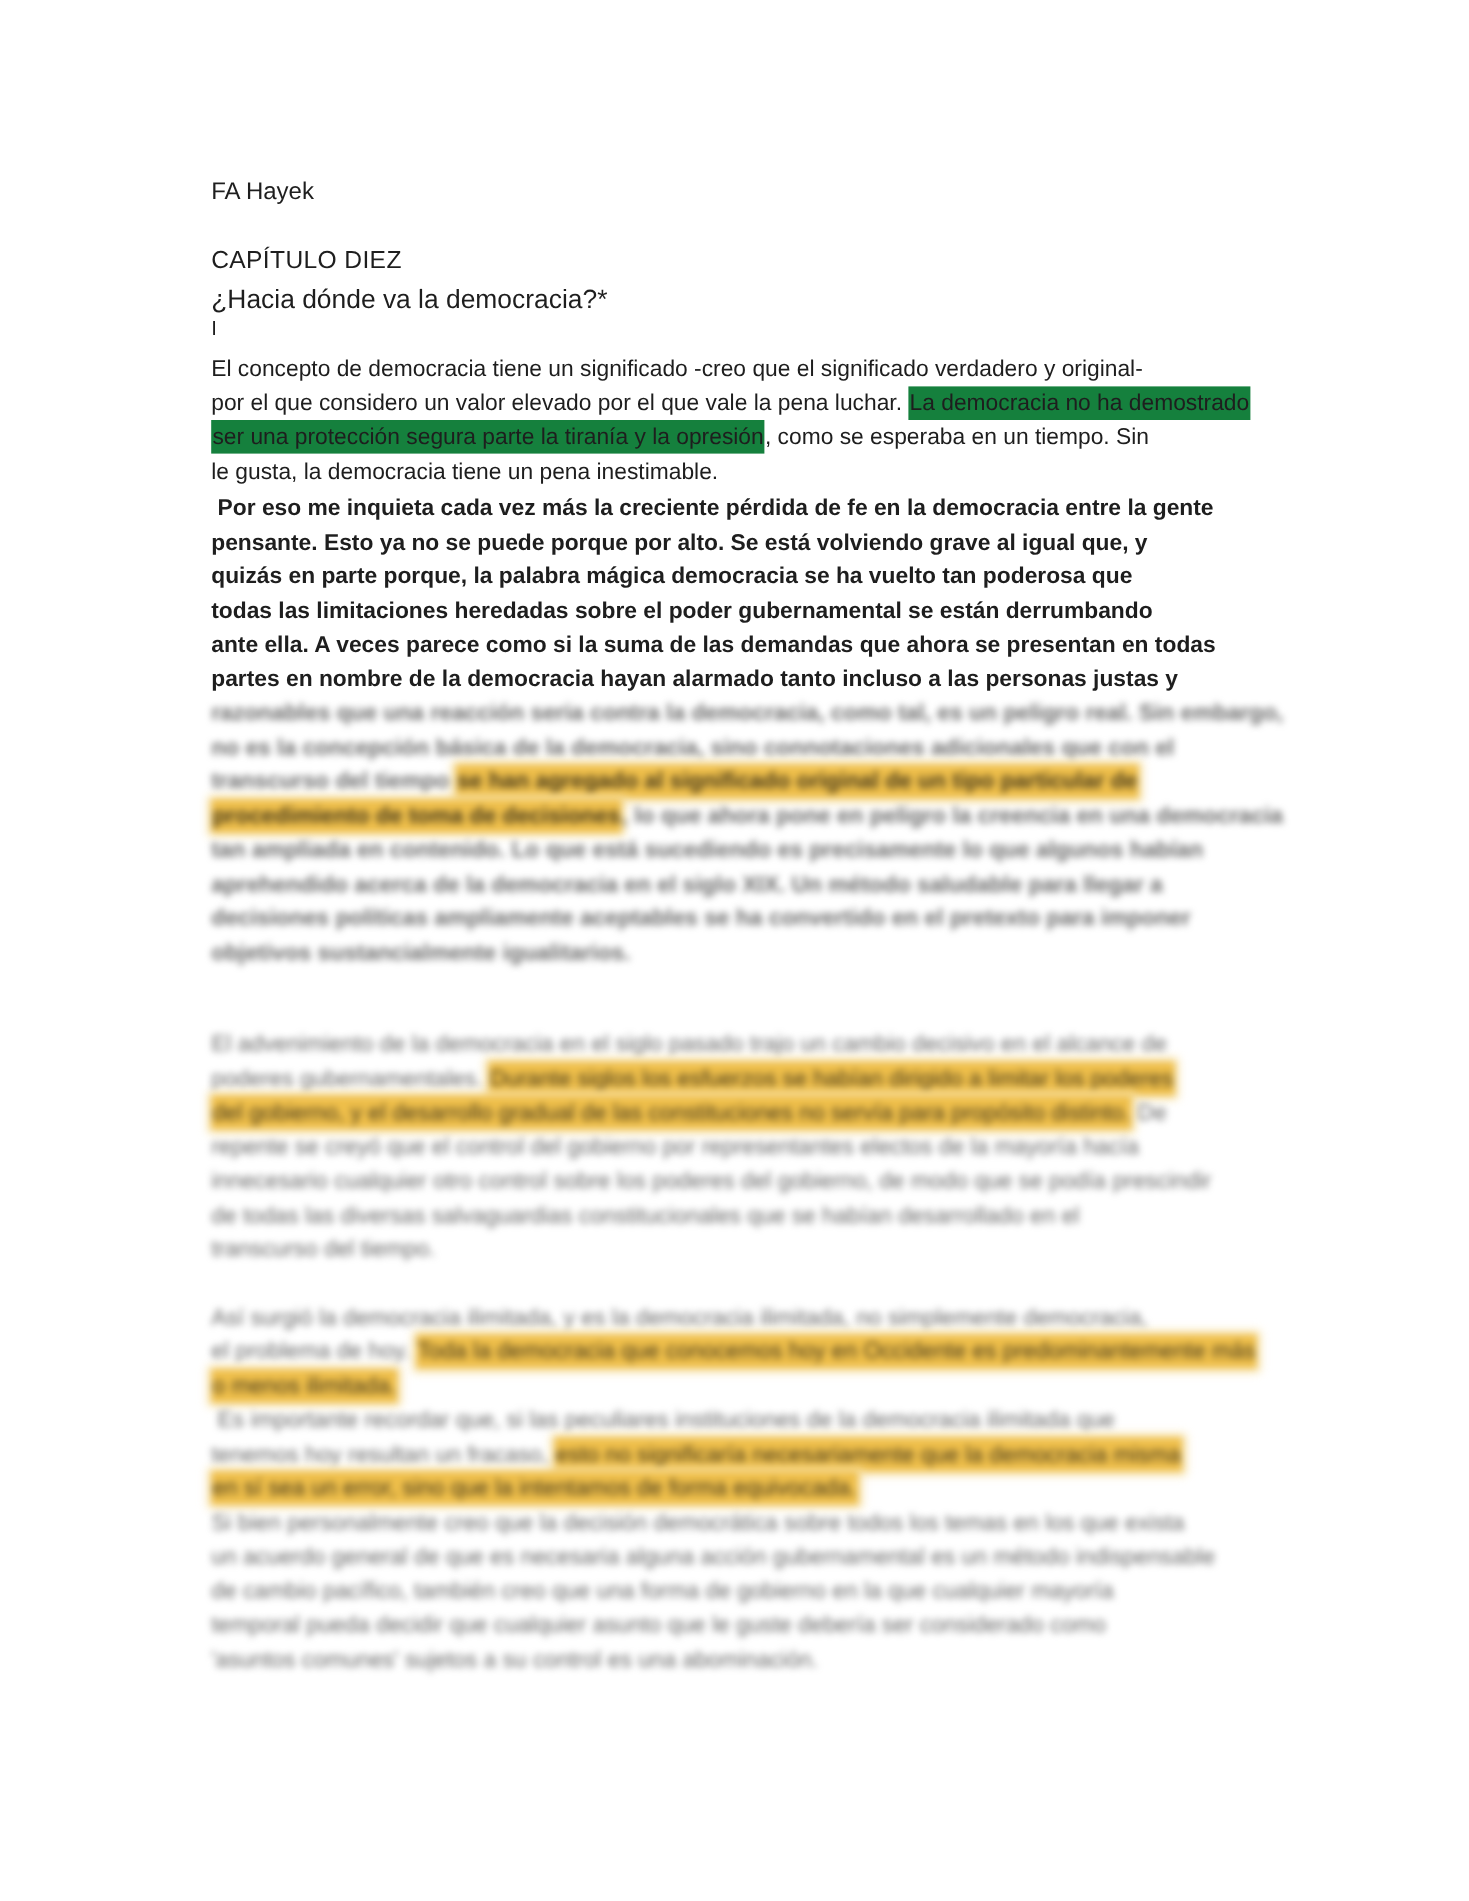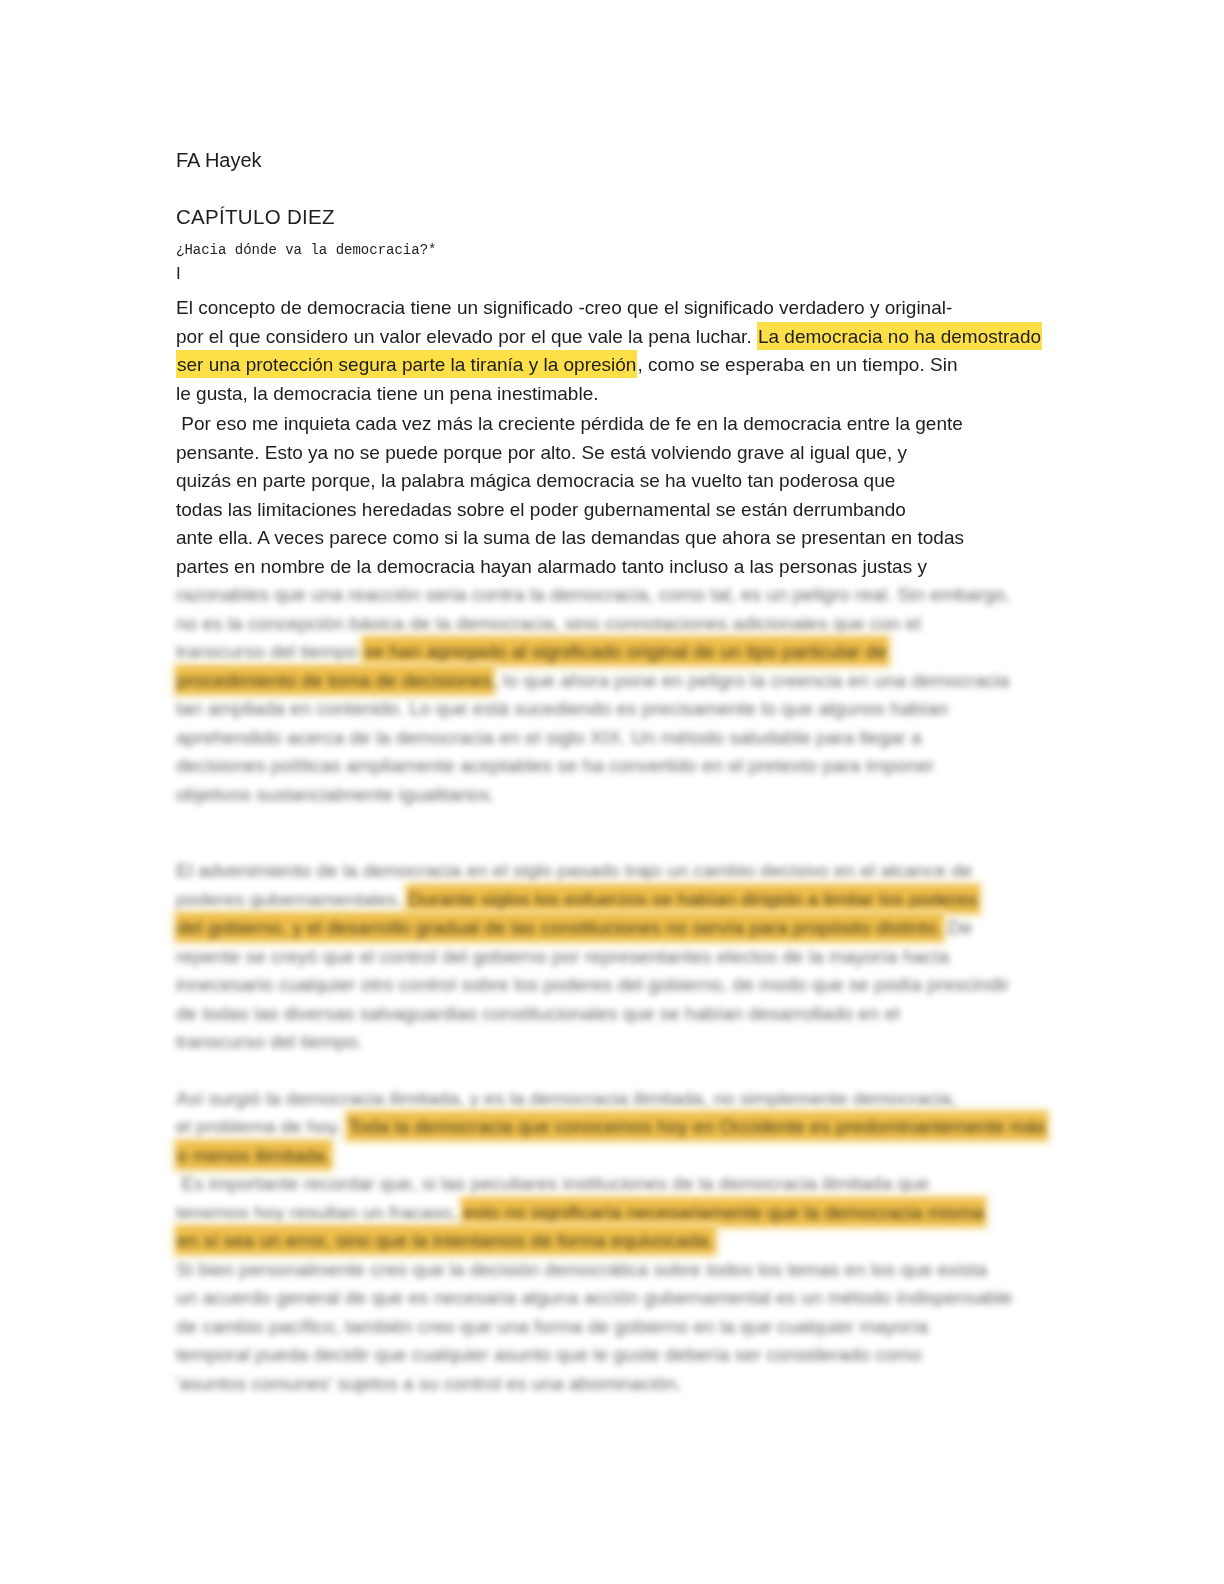--- a/index.html
+++ b/index.html
@@ -11,32 +11,32 @@
     overflow: hidden;
     position: relative;
   }
   .content {
     position: absolute;
     left: 176px; top: 146px;
     width: 920px;
   }
   .author   { font-size: 20px; line-height: 28px; }
   .chapter  { font-size: 20.5px; line-height: 30px; margin-top: 28px; letter-spacing: 0.3px; }
-  .subtitle { font-size: 14px; line-height: 24px; margin-top: 6px; font-family: Liberation Mono, monospace; }
+  .subtitle { font-size: 22px; line-height: 24px; margin-top: 6px; }
   .section-numeral { font-size: 17px; line-height: 24px; }
   .para { margin: 0; }
   .line {
     font-size: 19px;
     line-height: 28.5px;
     height: 28.5px;
     white-space: pre;
   }
   .seg { color: inherit; }
   .seg.hl {
-    background: #fde047;
+    background: #15803d;
     padding: 4px 1px 3px 1px;
   }
   .line.blurred { filter: blur(3px); }
   .line.blurred .seg { color: #696969; }
   .line.blurred .seg.hl {
     color: #45381a;
     background: #efbf4a;
     box-shadow: 0 0 5px 3px #f6dfa2;
   }
 </style>
@@ -48,21 +48,21 @@
   <div class="chapter">CAPÍTULO DIEZ</div>
   <div class="subtitle">¿Hacia dónde va la democracia?*</div>
   <div class="section-numeral">I</div>
   <div id="paragraphs">
       <div class="para" style="margin-top: 8px;">
         <div class="line"><span class="seg">El concepto de democracia tiene un significado -creo que el significado verdadero y original-</span></div>
         <div class="line"><span class="seg">por el que considero un valor elevado por el que vale la pena luchar. </span><span class="seg hl">La democracia no ha demostrado</span></div>
         <div class="line"><span class="seg hl">ser una protección segura parte la tiranía y la opresión</span><span class="seg">, como se esperaba en un tiempo. Sin</span></div>
         <div class="line"><span class="seg">le gusta, la democracia tiene un pena inestimable.</span></div>
       </div>
-      <div class="para" style="margin-top: 2px;">
+      <div class="para" style="margin-top: 2px; font-weight: bold;">
         <div class="line"><span class="seg"> Por eso me inquieta cada vez más la creciente pérdida de fe en la democracia entre la gente</span></div>
         <div class="line"><span class="seg">pensante. Esto ya no se puede porque por alto. Se está volviendo grave al igual que, y</span></div>
         <div class="line"><span class="seg">quizás en parte porque, la palabra mágica democracia se ha vuelto tan poderosa que</span></div>
         <div class="line"><span class="seg">todas las limitaciones heredadas sobre el poder gubernamental se están derrumbando</span></div>
         <div class="line"><span class="seg">ante ella. A veces parece como si la suma de las demandas que ahora se presentan en todas</span></div>
         <div class="line"><span class="seg">partes en nombre de la democracia hayan alarmado tanto incluso a las personas justas y</span></div>
         <div class="line blurred"><span class="seg">razonables que una reacción seria contra la democracia, como tal, es un peligro real. Sin embargo,</span></div>
         <div class="line blurred"><span class="seg">no es la concepción básica de la democracia, sino connotaciones adicionales que con el</span></div>
         <div class="line blurred"><span class="seg">transcurso del tiempo </span><span class="seg hl">se han agregado al significado original de un tipo particular de</span></div>
         <div class="line blurred"><span class="seg hl">procedimiento de toma de decisiones</span><span class="seg">, lo que ahora pone en peligro la creencia en una democracia</span></div>

